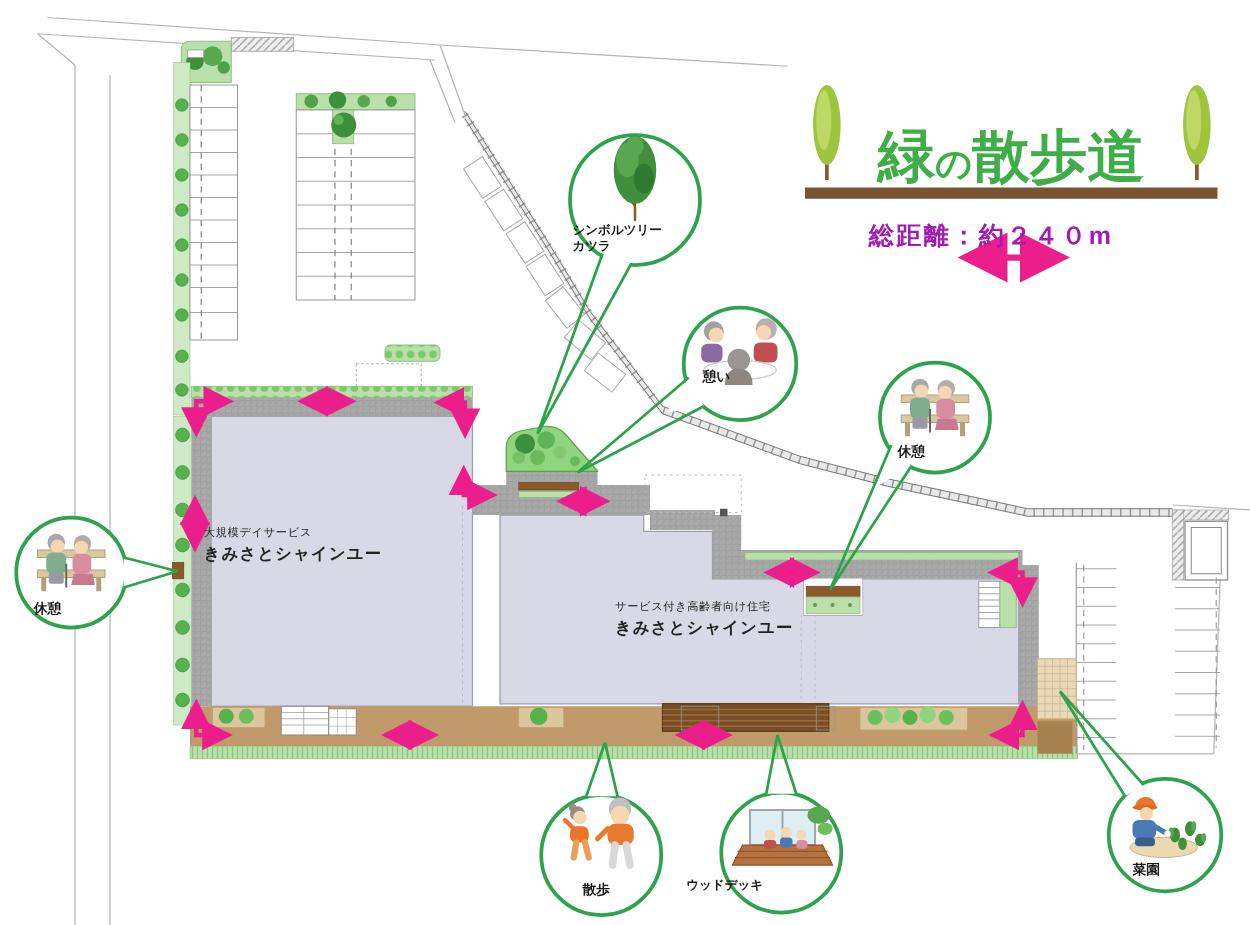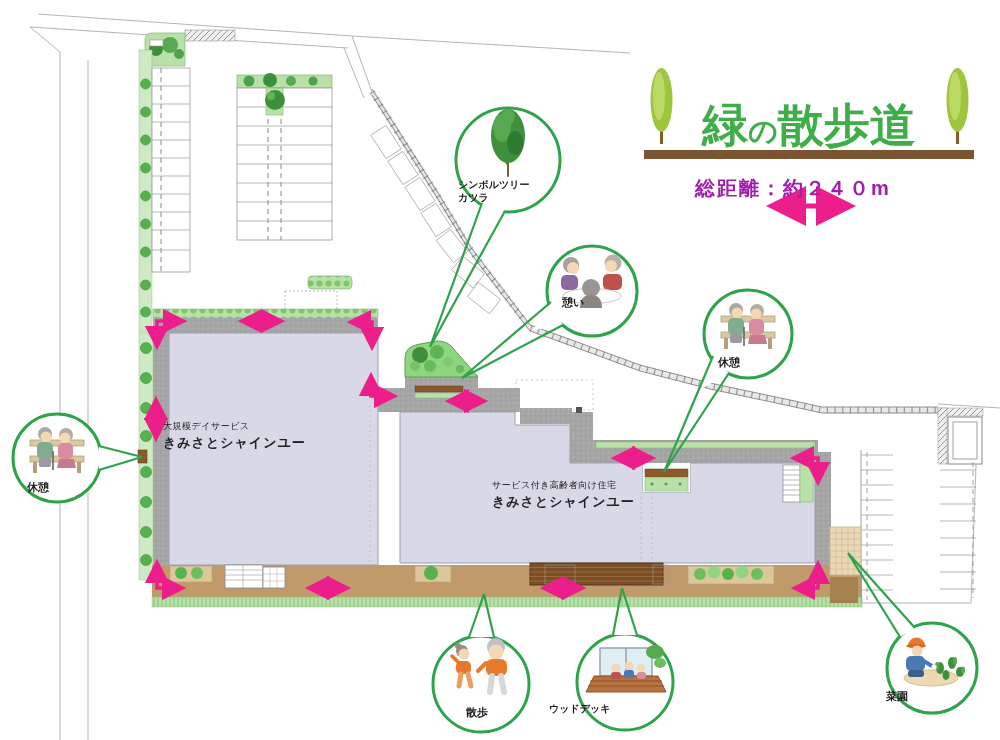--- a/index.html
+++ b/index.html
@@ -413,15 +413,15 @@
 
 <div class="co-label small abs" style="left:458px;top:179px;width:100px">
   <div>シンボルツリー</div>
   <div>カツラ</div>
 </div>
 <div class="co-label abs" style="left:562px;top:296px;width:60px">憩い</div>
 <div class="co-label abs" style="left:718px;top:356px;width:60px">休憩</div>
 <div class="co-label abs" style="left:27px;top:481px;width:60px">休憩</div>
 <div class="co-label abs" style="left:466px;top:706px;width:60px">散歩</div>
 <div class="co-label small abs" style="left:549px;top:703px;width:100px">ウッドデッキ</div>
-<div class="co-label abs" style="left:886px;top:690px;width:60px">菜園</div>
+<div class="co-label abs" style="left:906px;top:690px;width:60px">菜園</div>
 
 </div>
 
 </body></html>

